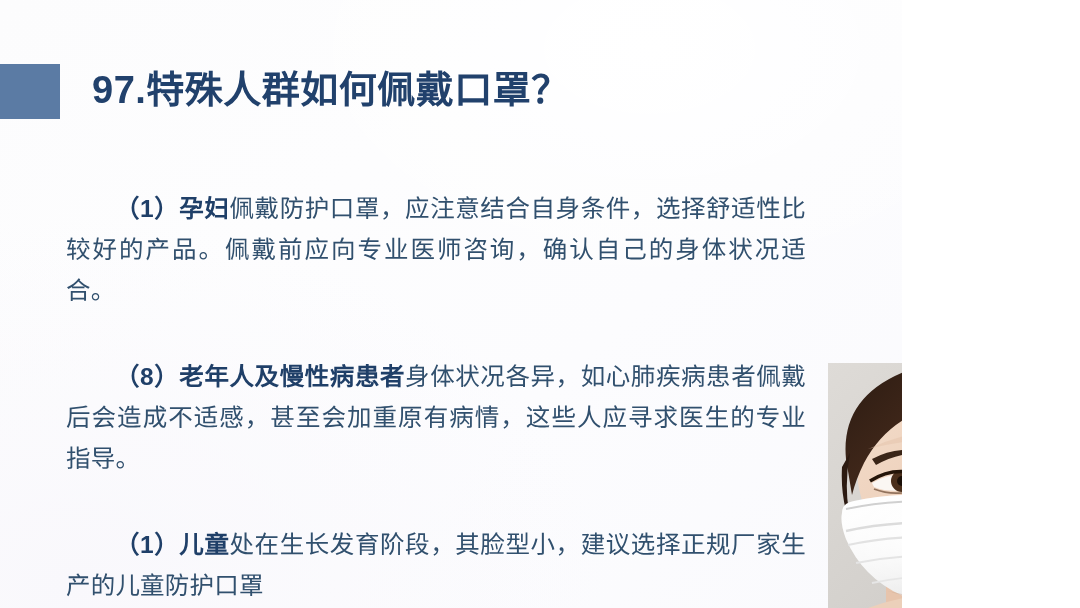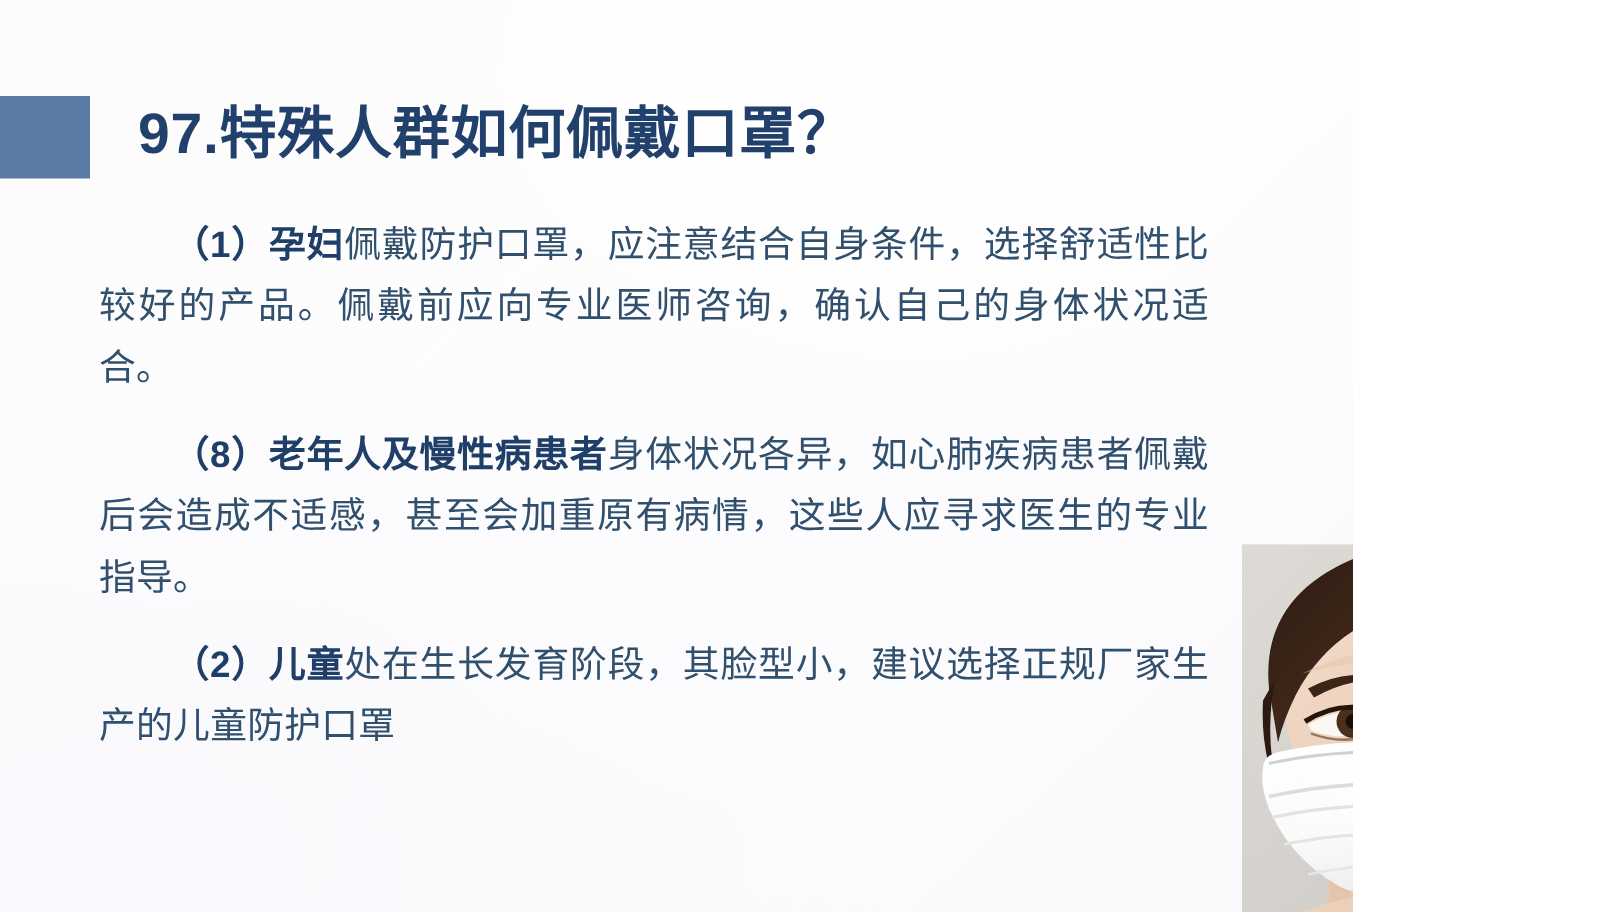--- a/index.html
+++ b/index.html
@@ -69,20 +69,21 @@
   .para {
     color: #31506e;
     font-size: 24.5px;
     line-height: 41px;
     letter-spacing: 0.2px;
     text-indent: 2em;
     margin-bottom: 17px;
     text-align: justify;
     text-justify: inter-ideograph;
     font-family: "Liberation Sans", "DejaVu Sans", sans-serif;
+    margin-top: 45px;
   }
 
   .para:last-child { margin-bottom: 0; }
 
   .lead {
     font-weight: bold;
     color: #1f3f68;
   }
 
   
@@ -108,21 +109,21 @@
   <div class="title-row">
     <span class="slide-title">97.特殊人群如何佩戴口罩？</span>
   </div>
 
   <div class="body-copy">
 
     <p class="para"><span class="lead">（1）孕妇</span><span>佩戴防护口罩，应注意结合自身条件，选择舒适性比较好的产品。佩戴前应向专业医师咨询，确认自己的身体状况适合。</span></p>
 
     <p class="para"><span class="lead">（8）老年人及慢性病患者</span><span>身体状况各异，如心肺疾病患者佩戴后会造成不适感，甚至会加重原有病情，这些人应寻求医生的专业指导。</span></p>
 
-    <p class="para"><span class="lead">（2）儿童</span><span>处在生长发育阶段，其脸型小，建议选择正规厂家生产的儿童防护口罩</span></p>
+    <p class="para"><span class="lead">（1）儿童</span><span>处在生长发育阶段，其脸型小，建议选择正规厂家生产的儿童防护口罩</span></p>
 
   </div>
 
   <div class="photo">
     <svg viewBox="0 0 252 245" xmlns="http://www.w3.org/2000/svg">
       <defs>
         <linearGradient id="bgg" x1="0" y1="0" x2="1" y2="1">
           <stop offset="0%" stop-color="#dedbd7"></stop>
           <stop offset="55%" stop-color="#d4d1cd"></stop>
           <stop offset="100%" stop-color="#c9c6c2"></stop>

